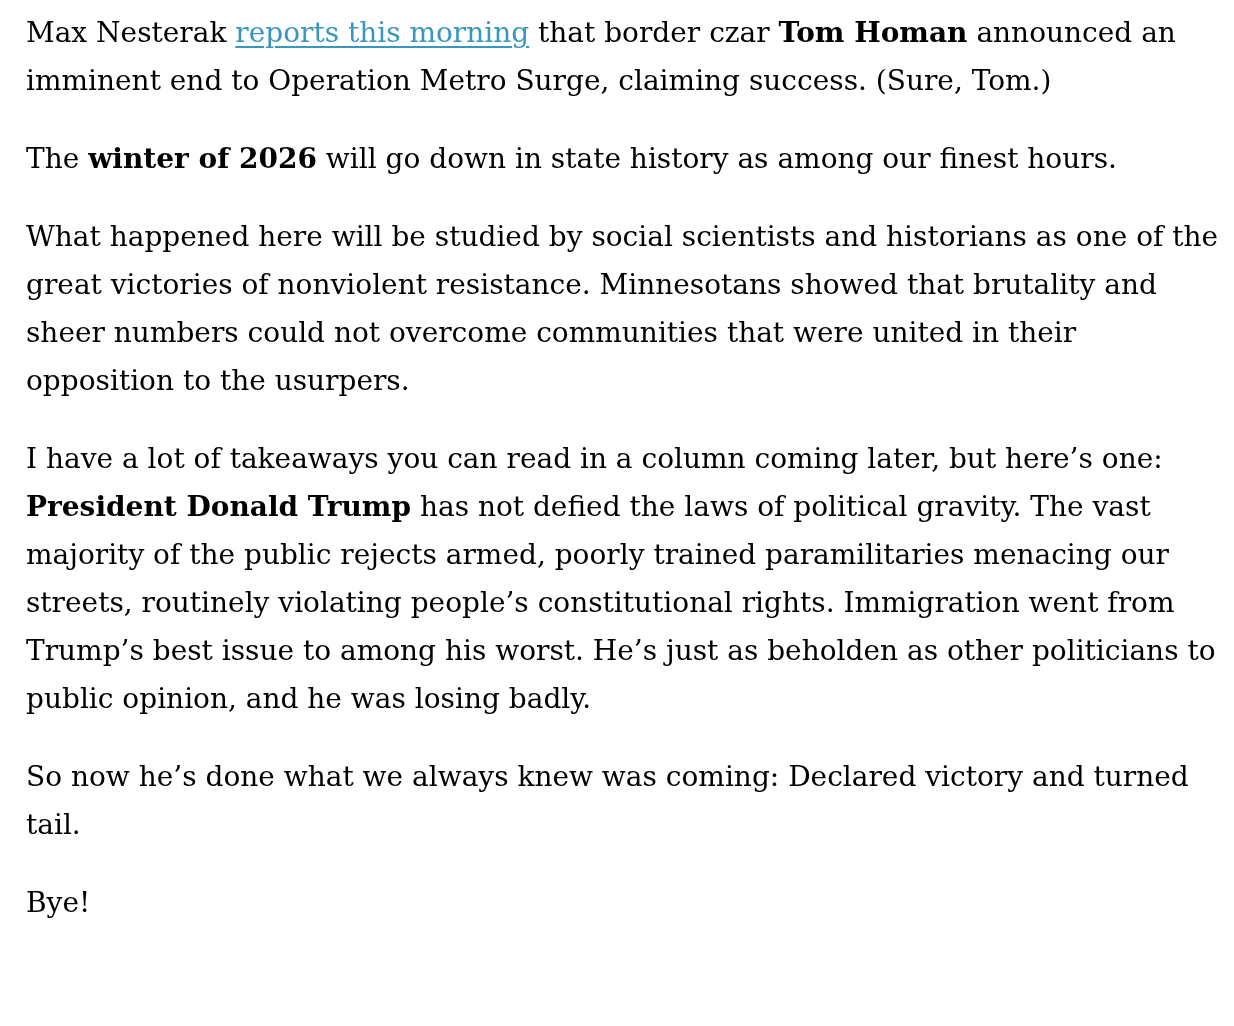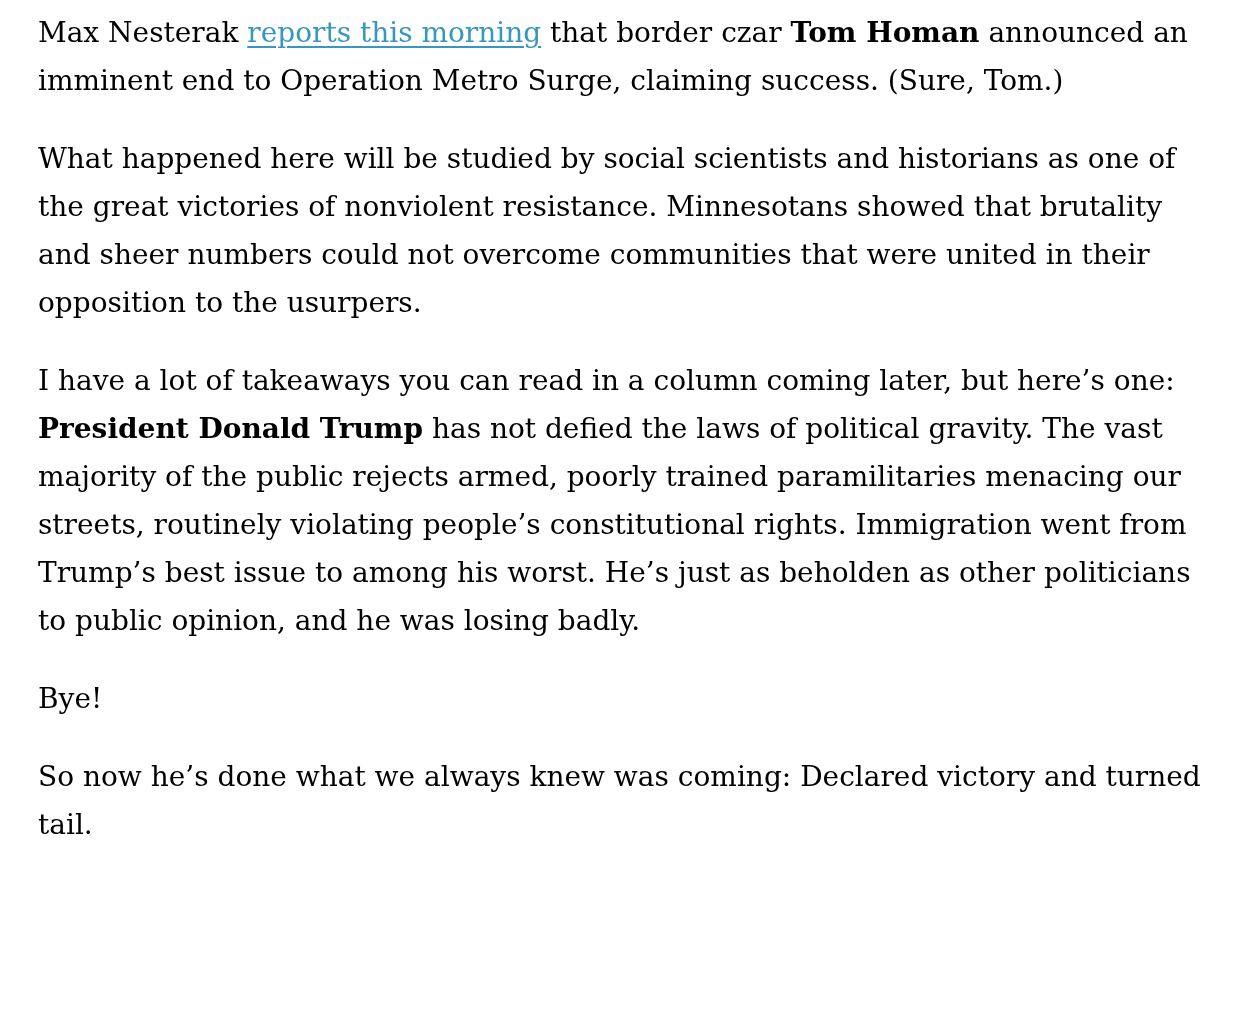--- a/index.html
+++ b/index.html
@@ -17,38 +17,39 @@
     overflow: hidden;
   }
   .article {
     font-family: "DejaVu Serif", serif;
     font-size: 28px;
     line-height: 48px;
     color: var(--text, #000000);
     letter-spacing: 0;
   }
   .para {
-    margin: 0 0 30px 16px;
+    margin: 0 0 30px 4px;
   }
   .para strong {
     font-weight: bold;
   }
   .para a.link {
     color: var(--link, #3797bf);
     text-decoration: underline;
     text-decoration-color: var(--link, #3797bf);
     text-decoration-thickness: 2px;
     text-underline-offset: 4px;
     cursor: pointer;
   }
 </style>
 </head>
 <body>
 
 <div class="page">
   <div class="article">
       <p class="para"><span>Max Nesterak </span><a class="link" href="#">reports this morning</a><span> that border czar </span><strong>Tom Homan</strong><span> announced an imminent end to Operation Metro Surge, claiming success. (Sure, Tom.)</span></p>
+      <p class="para"><span>The </span><strong>winter of 2026</strong><span> will go down in state history as among our finest hours.</span></p>
       <p class="para"><span>What happened here will be studied by social scientists and historians as one of the great victories of nonviolent resistance. Minnesotans showed that brutality and sheer numbers could not overcome communities that were united in their opposition to the usurpers.</span></p>
       <p class="para"><span>I have a lot of takeaways you can read in a column coming later, but here’s one: </span><strong>President Donald Trump</strong><span> has not defied the laws of political gravity. The vast majority of the public rejects armed, poorly trained paramilitaries menacing our streets, routinely violating people’s constitutional rights. Immigration went from Trump’s best issue to among his worst. He’s just as beholden as other politicians to public opinion, and he was losing badly.</span></p>
+      <p class="para"><span>So now he’s done what we always knew was coming: Declared victory and turned tail.</span></p>
       <p class="para"><span>Bye!</span></p>
-      <p class="para"><span>So now he’s done what we always knew was coming: Declared victory and turned tail.</span></p>
     </div>
 </div>
 
 </body></html>

